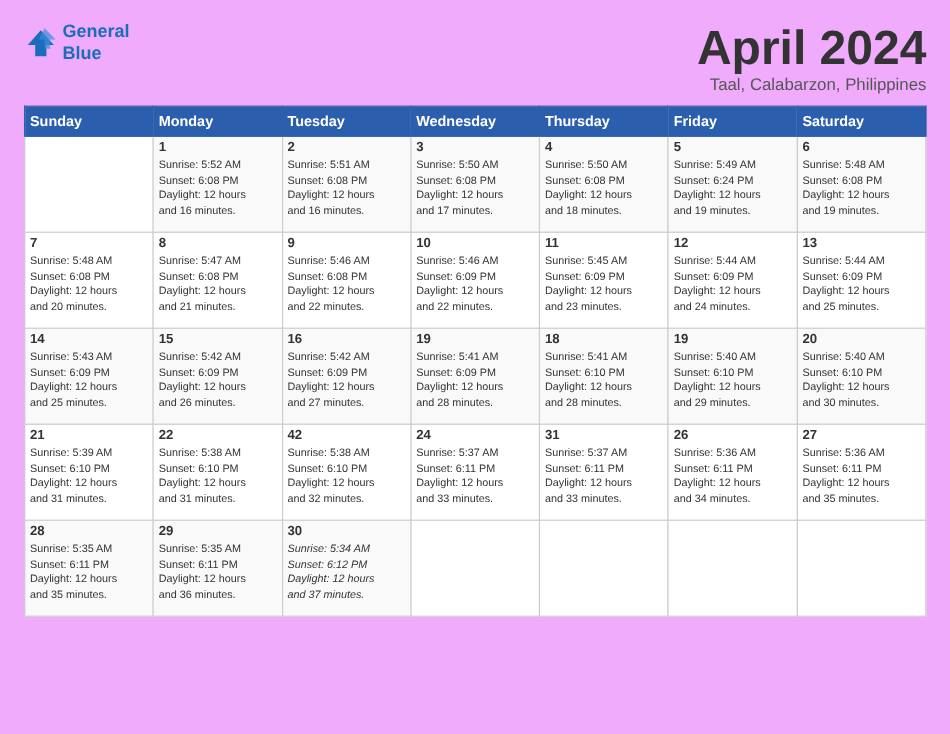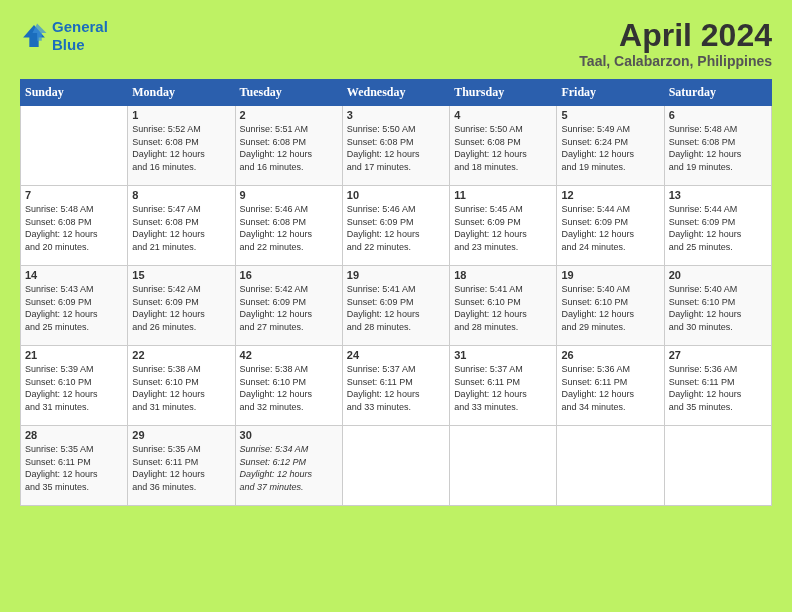--- a/index.html
+++ b/index.html
@@ -7,21 +7,21 @@
       font-family: Arial, sans-serif;
       background: #fff;
       width: 792px;
       height: 612px;
       overflow: hidden;
     }
     .page {
       width: 792px;
       min-height: 612px;
       padding: 18px 20px 10px 20px;
-      background: #bef264;
+      background: #f0abfc;
     }
     .header-row {
       display: flex;
       justify-content: space-between;
       align-items: flex-start;
       margin-bottom: 10px;
     }
     .logo {
       display: flex;
       align-items: center;
@@ -37,44 +37,43 @@
       color: #1a6dbd;
     }
     .logo-icon {
       width: 28px;
       height: 28px;
     }
     .title-block {
       text-align: right;
     }
     .title-block h1 {
-      font-size: 32px;
+      font-size: 40px;
       font-weight: bold;
       color: #333;
       line-height: 1.1;
     }
     .title-block h2 {
       font-size: 14px;
       color: #555;
-      font-weight: bold;
+      font-weight: normal;
     }
     table {
       width: 100%;
       border-collapse: collapse;
       table-layout: fixed;
     }
     thead tr th {
       background-color: #2b5fad;
       color: #fff;
       font-size: 12px;
       font-weight: bold;
       padding: 5px 4px;
       text-align: left;
       border: 1px solid #2b5fad;
-      font-family: Liberation Serif, serif;
     }
     tbody tr td {
       border: 1px solid #ccc;
       vertical-align: top;
       padding: 3px 4px;
       font-size: 9.5px;
       color: #222;
       height: 80px;
     }
     tbody tr:nth-child(odd) td {

